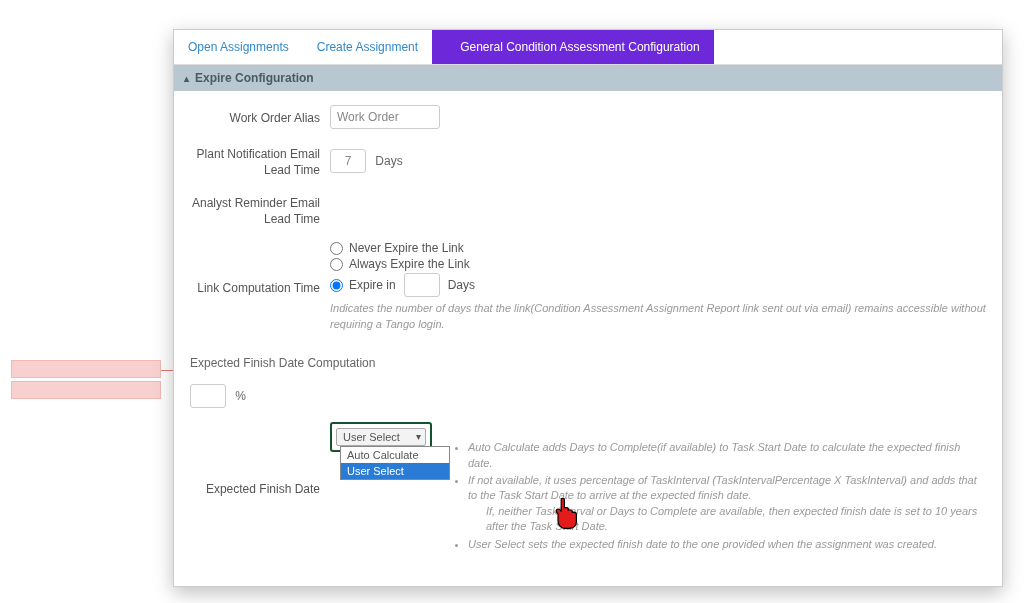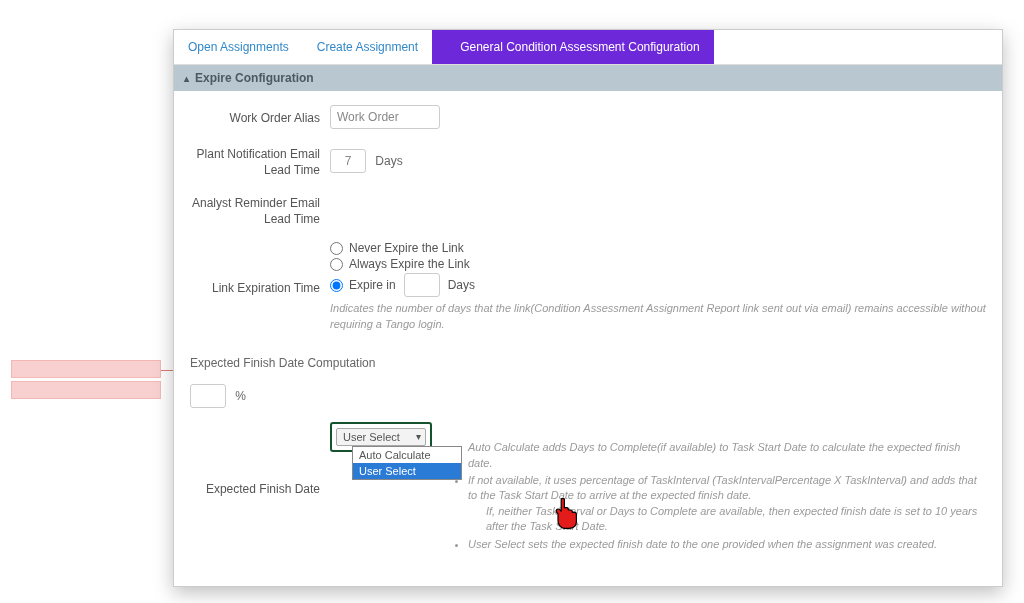--- a/index.html
+++ b/index.html
@@ -154,21 +154,21 @@
     content: "▾";
     position: absolute;
     right: 4px;
     top: 2px;
     font-size: 10px;
     color: #555;
   }
   .select-options {
     position: absolute;
     top: 100%;
-    left: 20px;
+    left: 8px;
     width: 110px;
     border: 1px solid #888;
     background: #fff;
     z-index: 10;
     margin-top:-4px;
   }
   .select-option {
     padding: 2px 6px;
     font-size: 11px;
     cursor: pointer;
@@ -234,21 +234,21 @@
           <input type="text" class="txt small" value="7" style="">
           <span class="unit">Days</span>
         </div>
       </div>
 
       <div class="form-row">
         <div class="form-label">Analyst Reminder Email Lead Time</div>
       </div>
 
       <div class="form-row">
-        <div class="form-label">Link Expiration Time</div>
+        <div class="form-label">Link Computation Time</div>
         <div class="form-control-area">
           <div class="radio-line">
             <input type="radio" name="linkexp" style="">
             <span>Never Expire the Link</span>
           </div>
           <div class="radio-line">
             <input type="radio" name="linkexp" style="">
             <span>Always Expire the Link</span>
           </div>
           <div class="radio-line">

